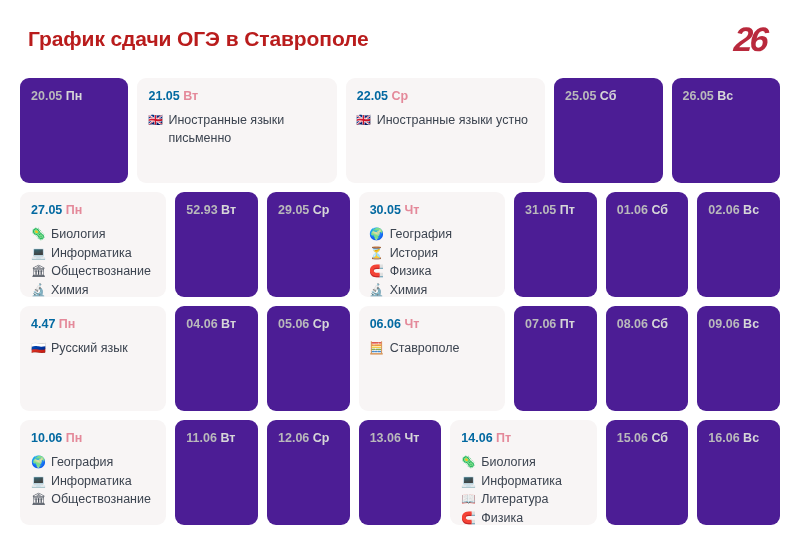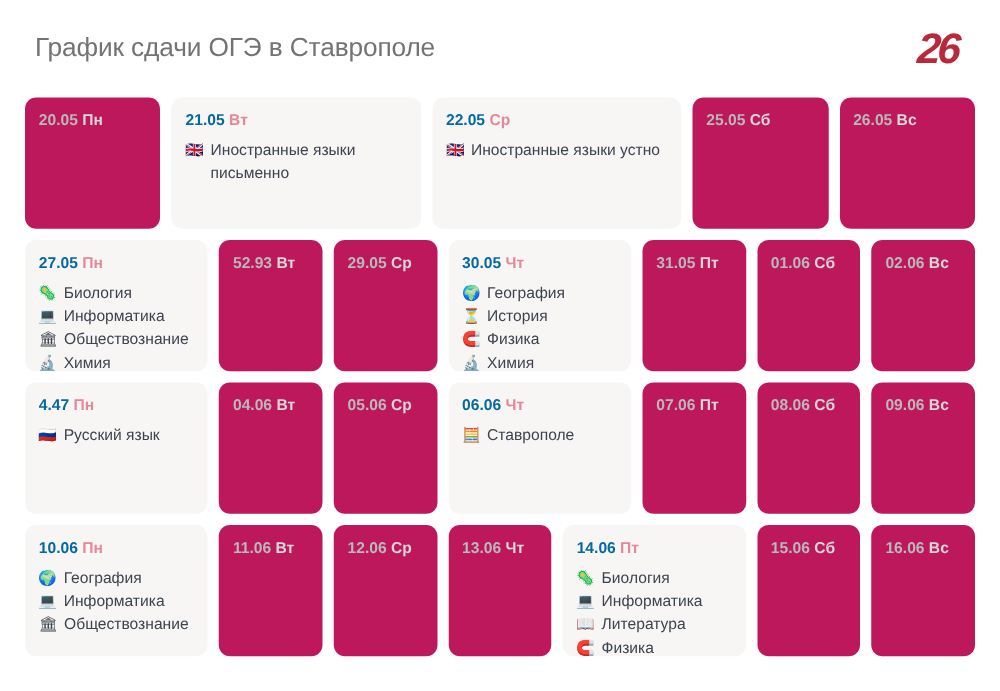--- a/index.html
+++ b/index.html
@@ -28,23 +28,23 @@
   .header {
     height: 78px;
     display: flex;
     align-items: center;
     justify-content: space-between;
     padding: 0 8px 0 8px;
     box-sizing: border-box;
   }
   .page-title {
     font-size: 21px;
-    font-weight: normal;
+    font-weight: bold;
     letter-spacing: -0.1px;
-    color: #737373;
+    color: #b91c1c;
     line-height: 1.2;
     white-space: nowrap;
   }
   .logo {
     font-size: 34px;
     font-weight: bold;
     font-style: italic;
     color: #b9293c;
     line-height: 1;
     letter-spacing: -3px;
@@ -62,21 +62,21 @@
   .week-row {
     display: flex;
     gap: 9px;
     height: 105px;
   }
   .day-cell {
     border-radius: 9px;
     box-sizing: border-box;
     padding: 12px 11px 10px 11px;
     overflow: hidden;
-    background: #be185d;
+    background: #4c1d95;
     flex: 1 1 0;
     min-width: 0;
   }
   .day-cell.active {
     background: #f8f5f5;
     flex: 2.05 1 0;
   }
   .day-head {
     font-size: 12.5px;
     font-weight: bold;

